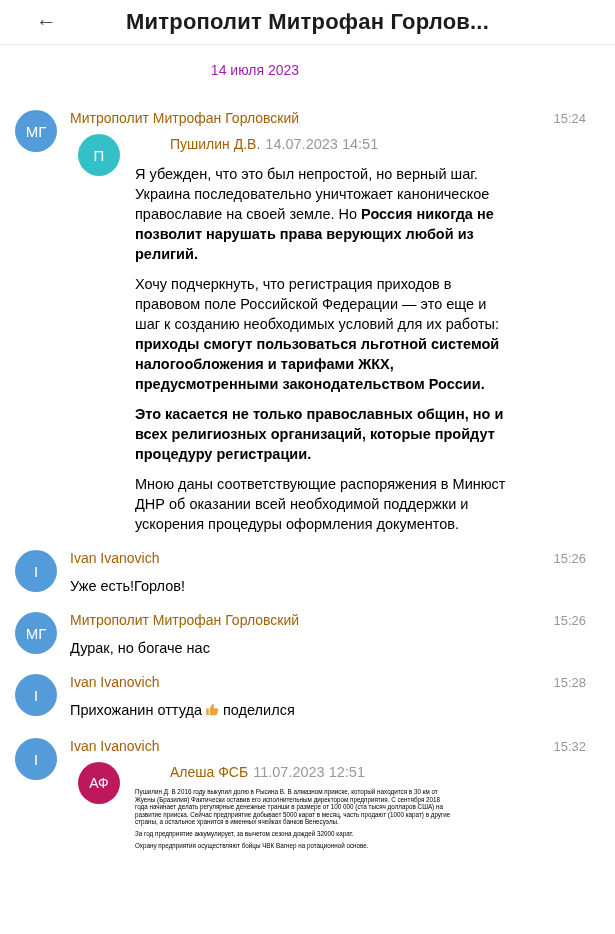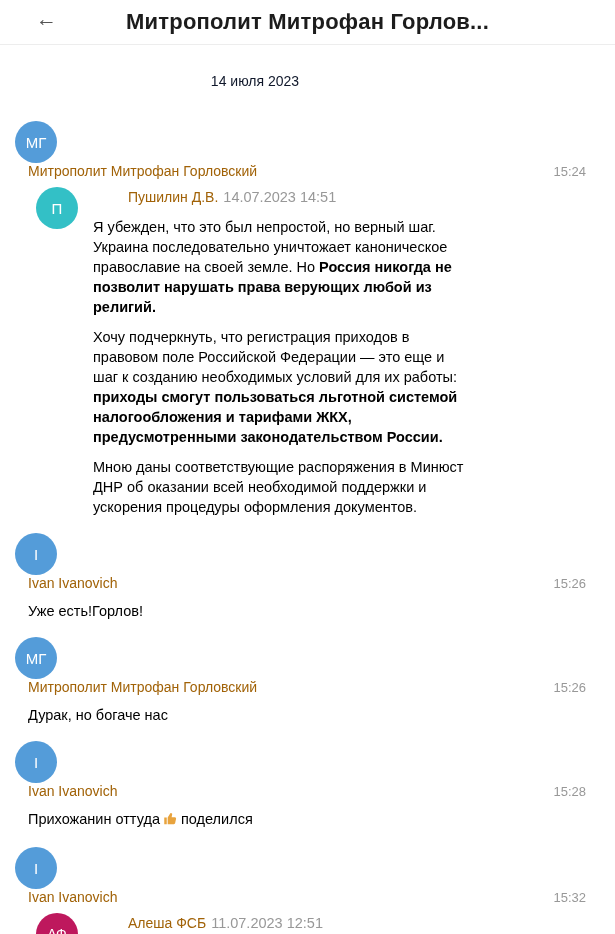--- a/index.html
+++ b/index.html
@@ -6,25 +6,25 @@
   html, body { background: #fff; }
   body { font-family: "Liberation Sans", sans-serif; }
   .app { width: 615px; height: 934px; overflow: hidden; background: #fff; position: relative; }
 
   
   .chat-header { height: 45px; display: flex; align-items: center; border-bottom: 1px solid #ededed; position: relative; }
   .back-button { position: absolute; left: 36px; top: 8px; font-size: 21px; color: #555; cursor: pointer; line-height: 1; }
   .page-title { width: 100%; text-align: center; font-size: 22px; font-weight: bold; color: #1c1c1c; letter-spacing: 0.2px; }
 
   
-  .date-banner { margin-top: 28px; width: 510px; text-align: center; color: #0f172a; font-size: 14px; height: 20px; }
+  .date-banner { margin-top: 17px; width: 510px; text-align: center; color: #a21caf; font-size: 14px; height: 20px; }
 
   
   .messages { padding: 0 15px; }
-  .message { display: flex; margin-top: 16px; flex-direction: column; }
+  .message { display: flex; margin-top: 16px; }
   .message.first { margin-top: 28px; }
   .avatar { width: 42px; height: 42px; border-radius: 50%; color: #fff; display: flex; align-items: center; justify-content: center; font-size: 15px; flex: none; cursor: pointer; }
   .avatar.blue   { background: #549CD9; }
   .avatar.teal   { background: #33C0C6; }
   .avatar.orange { background: #be185d; font-size: 14px; }
   .msg-body { flex: 1; margin-left: 13px; min-width: 0; }
   .msg-head { display: flex; justify-content: space-between; align-items: baseline; height: 20px; }
   .sender { color: #a16207; font-weight: normal; font-size: 14px; cursor: pointer; }
   .time { color: #989898; font-size: 13px; margin-right: 14px; }
   .msg-text { margin-top: 6px; font-size: 14.5px; color: #000; line-height: 20px; }
@@ -67,20 +67,21 @@
           <span class="time">15:24</span>
         </div>
         <div class="quote">
           <div class="avatar teal">П</div>
           <div class="quote-body">
             <div class="quote-head">
               <span class="sender">Пушилин Д.В.</span><span class="q-date">14.07.2023 14:51</span>
             </div>
             <p><span>Я убежден, что это был непростой, но верный шаг. Украина последовательно уничтожает каноническое православие на своей земле. Но </span><span class="b">Россия никогда не позволит нарушать права верующих любой из религий.</span></p>
             <p><span>Хочу подчеркнуть, что регистрация приходов в правовом поле Российской Федерации — это еще и шаг к созданию необходимых условий для их работы: </span><span class="b">приходы смогут пользоваться льготной системой налогообложения и тарифами ЖКХ, предусмотренными законодательством России.</span></p>
+            <p><span class="b">Это касается не только православных общин, но и всех религиозных организаций, которые пройдут процедуру регистрации.</span></p>
             <p><span>Мною даны соответствующие распоряжения в Минюст ДНР об оказании всей необходимой поддержки и ускорения процедуры оформления документов.</span></p>
           </div>
         </div>
       </div>
     </div>
 
     <div class="message">
       <div class="avatar blue">I</div>
       <div class="msg-body">
         <div class="msg-head">

